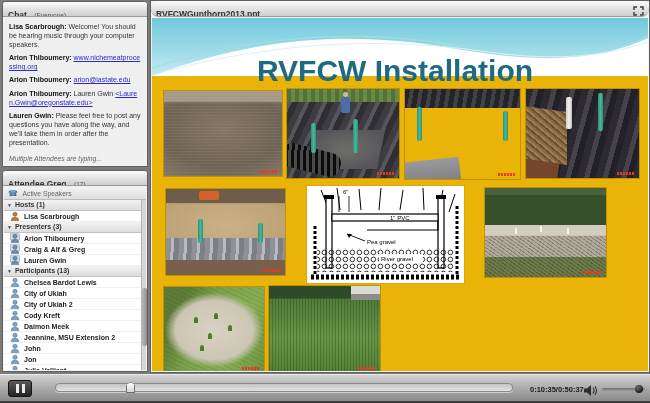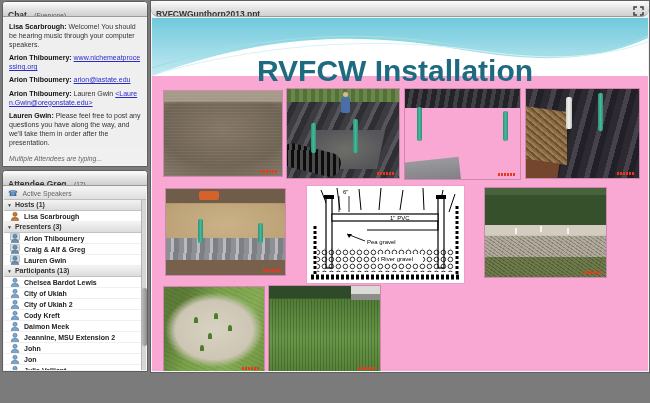--- a/index.html
+++ b/index.html
@@ -29,21 +29,21 @@
   .grp-hdr .tri { font-size:5px; color:#444; margin-right:3px; }
   .att-row { height:11px; background:#fff; border-bottom:1px solid #f0f0f0; font-size:7px; font-weight:bold; color:#222; padding:0 3px 0 6px; white-space:nowrap; display:flex; align-items:center; }
   .att-row svg { margin-right:4px; flex:0 0 auto; }
   .att-scrollbar { position:absolute; right:1px; top:29px; bottom:1px; width:5px; background:#d6d6d6; border-left:1px solid #b5b5b5; }
   .att-scrollbar .thumb { position:absolute; left:0; width:5px; top:88px; height:58px; background:linear-gradient(90deg,#b9b9b9,#8f8f8f); border-radius:2px; }
 
   
   #pres-pod { left:150px; top:0; width:500px; height:373px; border-radius:0; }
   #pres-pod .pod-header { height:16px; border-radius:8px; }
   .fs-icon { position:absolute; right:4px; top:2px; width:13px; height:12px; cursor:pointer; }
-  .slide { position:absolute; left:1px; right:1px; top:17px; bottom:1px; background:#f9a8d4; overflow:hidden;padding-left:36px; }
+  .slide { position:absolute; left:1px; right:1px; top:17px; bottom:1px; background:#eab308; overflow:hidden;padding-left:36px; }
   .swoosh { position:absolute; left:0; top:0; width:100%; height:58px; }
   .slide-title { position:absolute; left:0; right:10px; top:36px; text-align:center; font-size:30px; font-weight:bold; color:#1e6a80; letter-spacing:0; }
 
   
   .photo { position:absolute; overflow:hidden; box-shadow:0 0 0 1px rgba(0,0,0,.18); }
   .stamp { position:absolute; right:4px; bottom:3px; width:18px; height:3px;
            background:repeating-linear-gradient(90deg,#e8391f 0 2px,rgba(232,57,31,0) 2px 3px); }
   .gp { position:absolute; width:5px; background:linear-gradient(90deg,#2f8f77,#46b89a 50%,#2f8f77); border-radius:2px; }
   .wp { position:absolute; width:6px; background:linear-gradient(90deg,#cfcfc8,#f2f2ee 50%,#c2c2ba); border-radius:2px; }
 
@@ -378,14 +378,33 @@
         <i class="tuft" style="left:64px;top:38px;"></i>
         <i class="tuft" style="left:36px;top:58px;"></i>
         <span class="stamp"></span>
       </div>
       <div class="photo p8" style="left:117px;top:268px;width:111px;height:87px;">
         <span class="stamp"></span>
       </div>
     </div>
   </div>
 
+  <div id="playbar">
+    <button class="pause-btn">
+      <span class="pbar"></span>
+      <span class="pbar"></span>
+    </button>
+    <div class="seek-track">
+      <div class="seek-handle"></div>
+    </div>
+    <span class="time">0:10:35/0:50:37</span>
+    <span class="vol-icon">
+      <svg width="14" height="13" viewBox="0 0 14 13">
+        <path d="M0 4.5h3L7 1v11L3 8.5H0z" fill="#2e2e2e"></path>
+        <path d="M9 3.5q2 3 0 6M11 2.2q3 4.3 0 8.6" stroke="#2e2e2e" stroke-width="1.1" fill="none"></path>
+      </svg>
+    </span>
+    <div class="vol-track">
+      <div class="vol-knob"></div>
+    </div>
+  </div>
 
 </div>
 
 </body></html>

